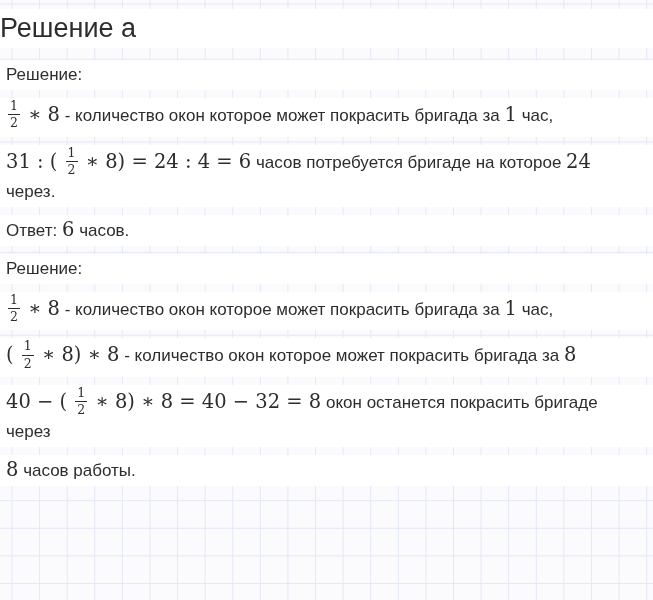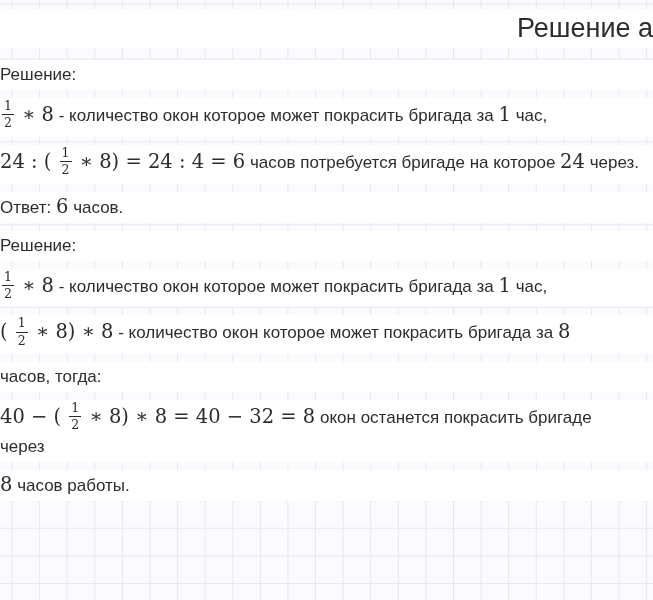--- a/index.html
+++ b/index.html
@@ -18,30 +18,30 @@
     font-family: "Liberation Sans", sans-serif;
     color: var(--text, #2d2d2d);
   }
   section { display: block; }
   .section-title {
     background: var(--band, #ffffff);
     font-family: "Liberation Sans", sans-serif;
     font-weight: 500;
     font-size: 27px;
     line-height: 34px;
-    text-align: right;
+    text-align: left;
     margin: 0 0 12px 0;
     padding: 2px 0 3px 0;
   }
   .line {
     background: var(--band, #ffffff);
     font-size: 17px;
     line-height: 23px;
     margin: 0 0 8px 0;
-    padding: 3px 14px 4px 0;
+    padding: 3px 14px 4px 6px;
   }
   .sans { font-family: "Liberation Sans", sans-serif; }
   .math {
     font-family: "DejaVu Serif", "Liberation Serif", serif;
     font-size: 19.5px;
     line-height: 23px;
   }
   .frac {
     display: inline-flex;
     flex-direction: column;
@@ -62,36 +62,35 @@
 <body>
 
 <div class="sheet">
     <section>
       <div class="section-title">Решение а</div>
       <div class="line"><span class="sans">Решение:</span></div>
       <div class="line"><span class="frac">
           <span class="num">1</span>
           <span class="den">2</span>
         </span><span class="math"> ∗ 8</span><span class="sans"> - количество окон которое может покрасить бригада за </span><span class="math">1</span><span class="sans"> час,</span></div>
-      <div class="line"><span class="math">24 : ( </span><span class="frac">
+      <div class="line"><span class="math">31 : ( </span><span class="frac">
           <span class="num">1</span>
           <span class="den">2</span>
         </span><span class="math"> ∗ 8) = 24 : 4 = 6</span><span class="sans"> часов потребуется бригаде на которое </span><span class="math">24</span><span class="sans"> через.</span></div>
       <div class="line"><span class="sans">Ответ: </span><span class="math">6</span><span class="sans"> часов.</span></div>
     </section>
     <section>
       <div class="line"><span class="sans">Решение:</span></div>
       <div class="line"><span class="frac">
           <span class="num">1</span>
           <span class="den">2</span>
         </span><span class="math"> ∗ 8</span><span class="sans"> - количество окон которое может покрасить бригада за </span><span class="math">1</span><span class="sans"> час,</span></div>
       <div class="line"><span class="math">( </span><span class="frac">
           <span class="num">1</span>
           <span class="den">2</span>
         </span><span class="math"> ∗ 8) ∗ 8</span><span class="sans"> - количество окон которое может покрасить бригада за </span><span class="math">8</span></div>
-      <div class="line"><span class="sans">часов, тогда:</span></div>
       <div class="line"><span class="math">40 − ( </span><span class="frac">
           <span class="num">1</span>
           <span class="den">2</span>
         </span><span class="math"> ∗ 8) ∗ 8 = 40 − 32 = 8</span><span class="sans"> окон останется покрасить бригаде через</span></div>
       <div class="line"><span class="math">8</span><span class="sans"> часов работы.</span></div>
     </section>
   </div>
 
 </body></html>

